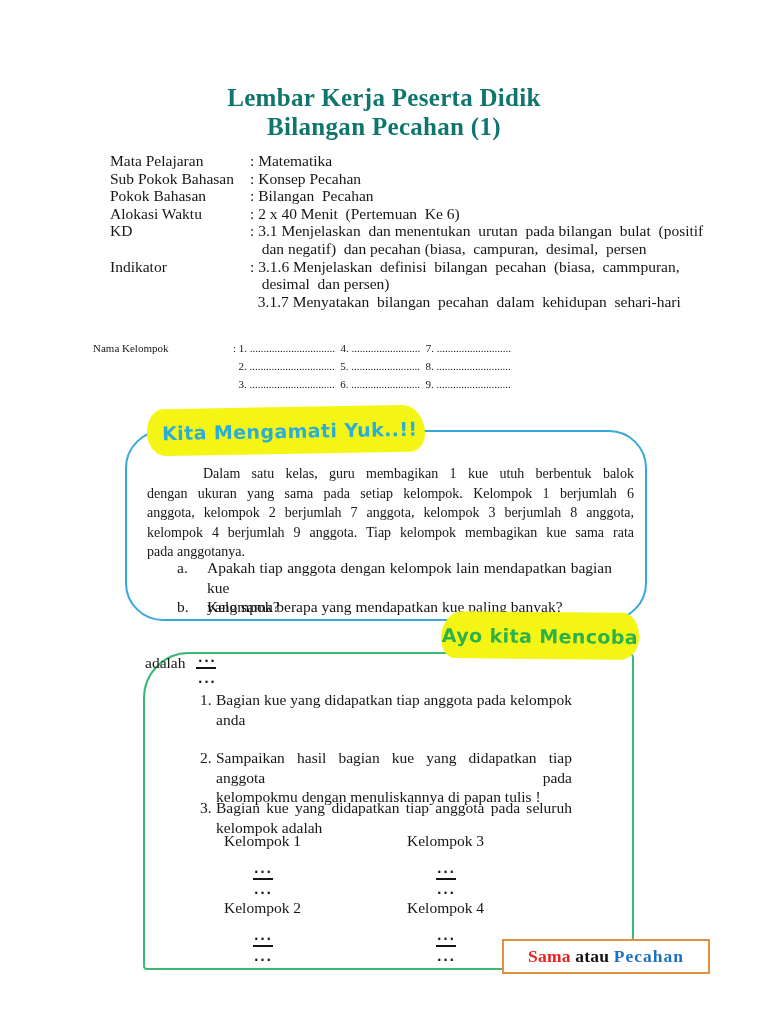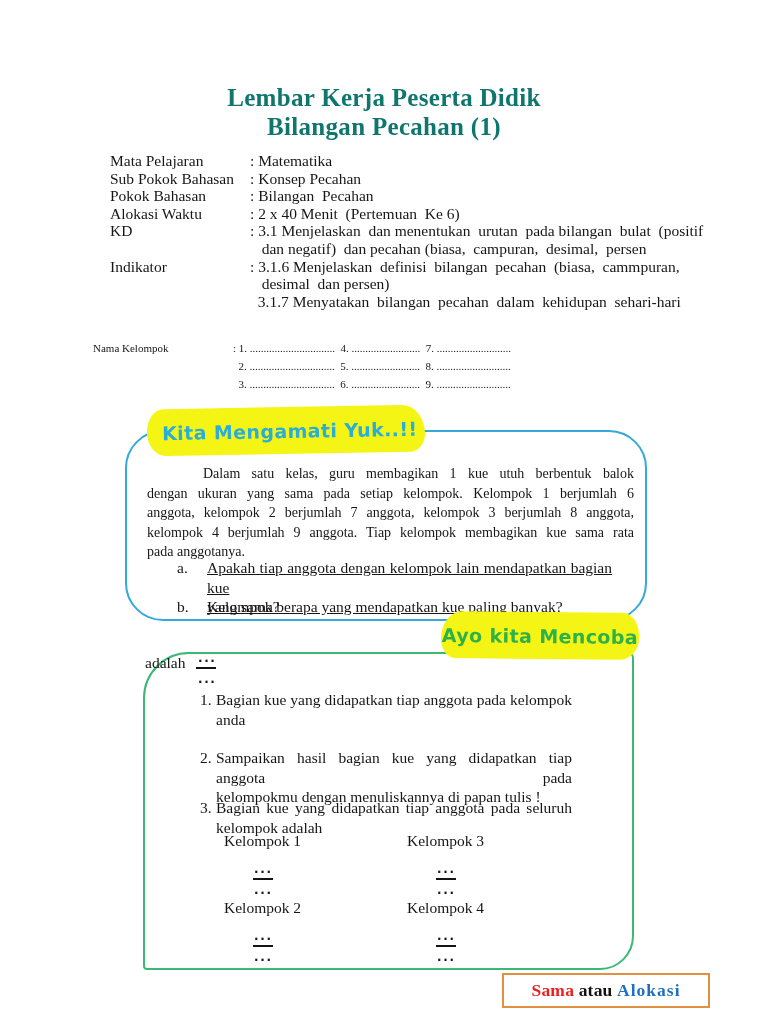--- a/index.html
+++ b/index.html
@@ -46,21 +46,21 @@
   .observe-box {
     position:absolute; left:125px; top:430px; width:522px; height:191px;
     border:2.5px solid #35a9da; border-radius:38px; box-sizing:border-box;
     background:#ffffff; z-index:2;
   }
   .observe-para { position:absolute; left:20px; top:32px; width:487px; font-size:14px; line-height:19.6px; }
   .jline { text-align:justify; text-align-last:justify; }
   .indent1 { text-indent:56px; }
   .ob-item { position:absolute; left:50px; display:flex; font-size:15.5px; line-height:19.6px; }
   .ob-item .marker { flex:0 0 30px; }
-  .ob-item .itext { width:405px;text-decoration:underline; }
+  .ob-item .itext { width:405px; }
   .ob-item-a { top:126px; }
   .ob-item-b { top:165px; }
 
   
   .try-box {
     position:absolute; left:143px; top:652px; width:491px; height:318px;
     border:2px solid #3bb873; border-radius:46px 6px 34px 4px; box-sizing:border-box;
     background:#ffffff; z-index:1;
   }
   .try-item { position:absolute; left:55px; display:flex; font-size:15.5px; line-height:19.6px; }
@@ -82,21 +82,21 @@
 
   
   .group-cell { position:absolute; display:flex; align-items:center; gap:15px; font-size:15.5px;flex-direction:column; }
   .gc-1 { left:79px;  top:178px; }
   .gc-3 { left:262px; top:178px; }
   .gc-2 { left:79px;  top:245px; }
   .gc-4 { left:262px; top:245px; }
 
   
   .badge {
-    position:absolute; left:502px; top:973px; width:208px; height:35px;
+    position:absolute; left:502px; top:939px; width:208px; height:35px;
     background:#ffffff; border:2px solid #e0903f; box-sizing:border-box;
     display:flex; align-items:center; justify-content:center;
     font-weight:bold; font-size:17.5px; letter-spacing:0.2px; z-index:8;
   }
   .badge .sama { color:#e8211f; }
   .badge .atau { color:#101010; white-space:pre; }
   .badge .berbeda { color:#1d6fc0; letter-spacing:1px; }
 </style>
 </head>
 <body>
@@ -237,16 +237,16 @@
         <span class="dots num">...</span>
         <span class="bar"></span>
         <span class="dots den">...</span>
       </span>
     </div>
   </div>
 
   <div class="badge">
     <span class="sama">Sama</span>
       <span class="atau"> atau </span>
-      <span class="berbeda">Alokasi</span>
+      <span class="berbeda">Pecahan</span>
   </div>
 
 </div>
 
 </body></html>

